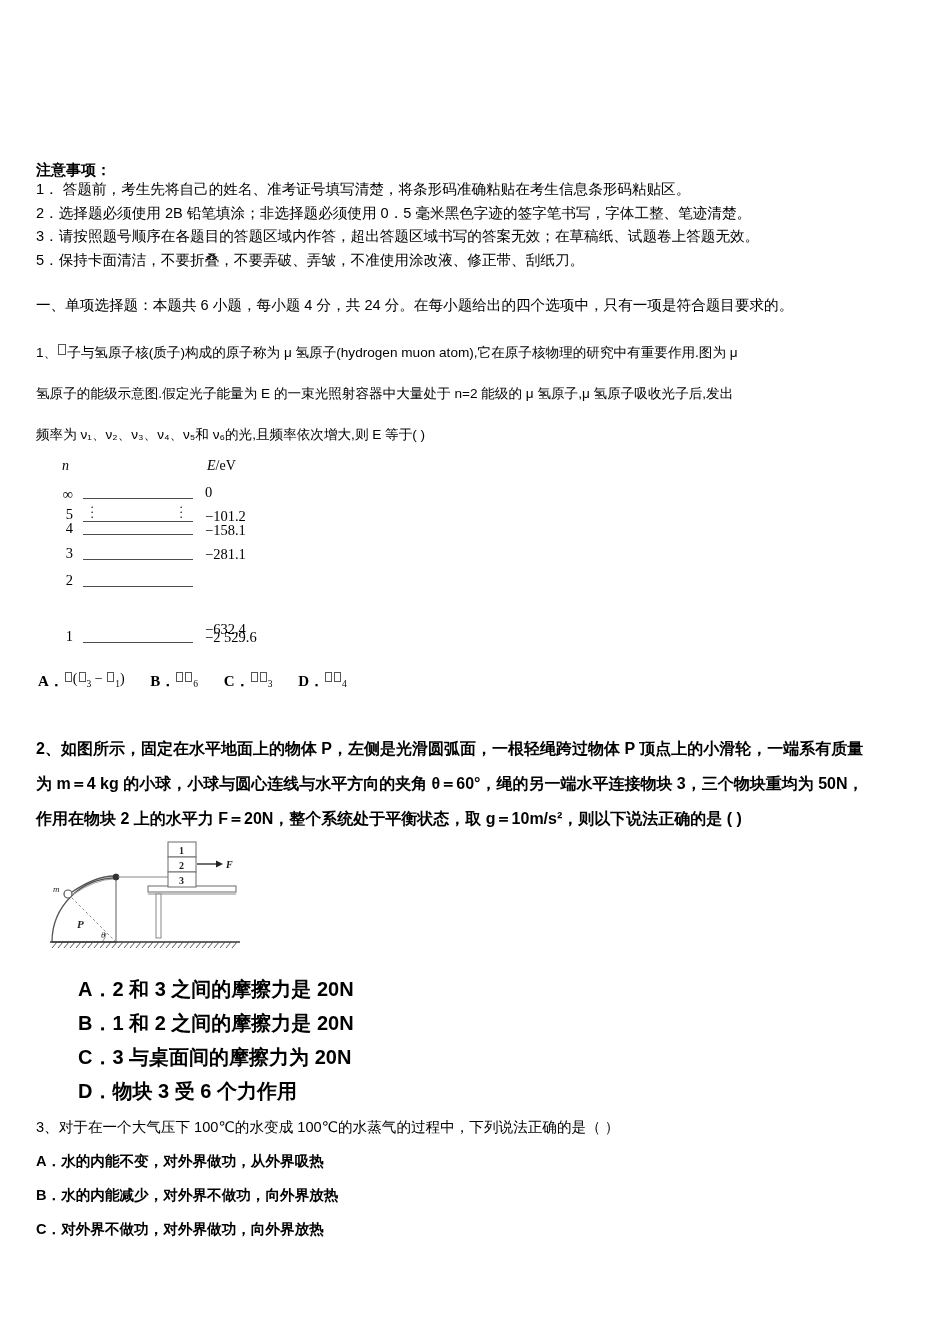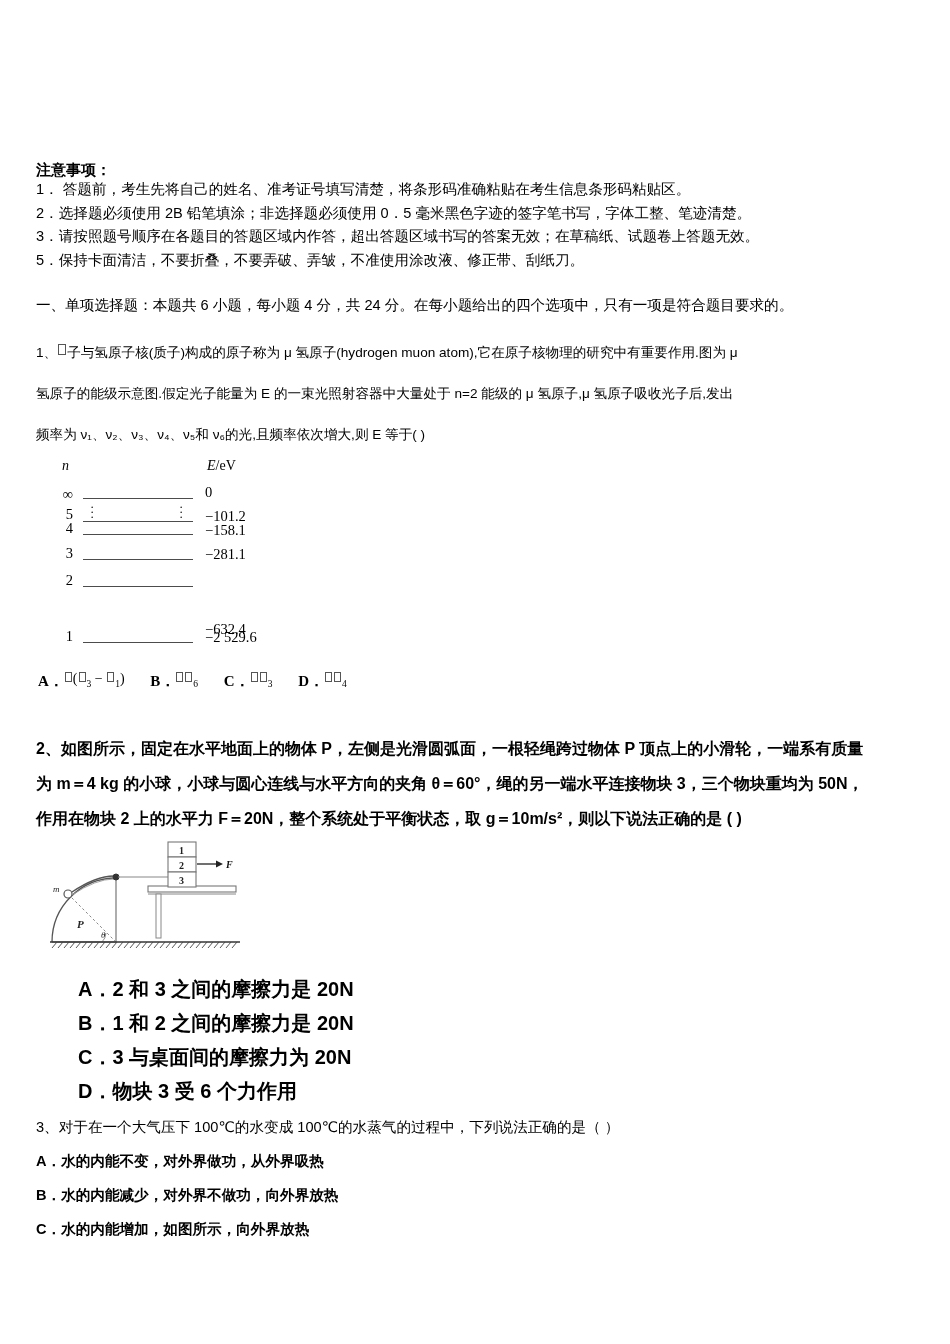--- a/index.html
+++ b/index.html
@@ -343,16 +343,16 @@
     <div>A．2 和 3 之间的摩擦力是 20N</div>
     <div>B．1 和 2 之间的摩擦力是 20N</div>
     <div>C．3 与桌面间的摩擦力为 20N</div>
     <div>D．物块 3 受 6 个力作用</div>
   </div>
 
   <div class="q3-block">
     <div class="qline">3、对于在一个大气压下 100℃的水变成 100℃的水蒸气的过程中，下列说法正确的是（      ）</div>
     <div class="qline opt">A．水的内能不变，对外界做功，从外界吸热</div>
     <div class="qline opt">B．水的内能减少，对外界不做功，向外界放热</div>
-    <div class="qline opt">C．水的内能增加，如图所示，向外界放热</div>
+    <div class="qline opt">C．对外界不做功，对外界做功，向外界放热</div>
   </div>
 
 </div>
 
 </body></html>

